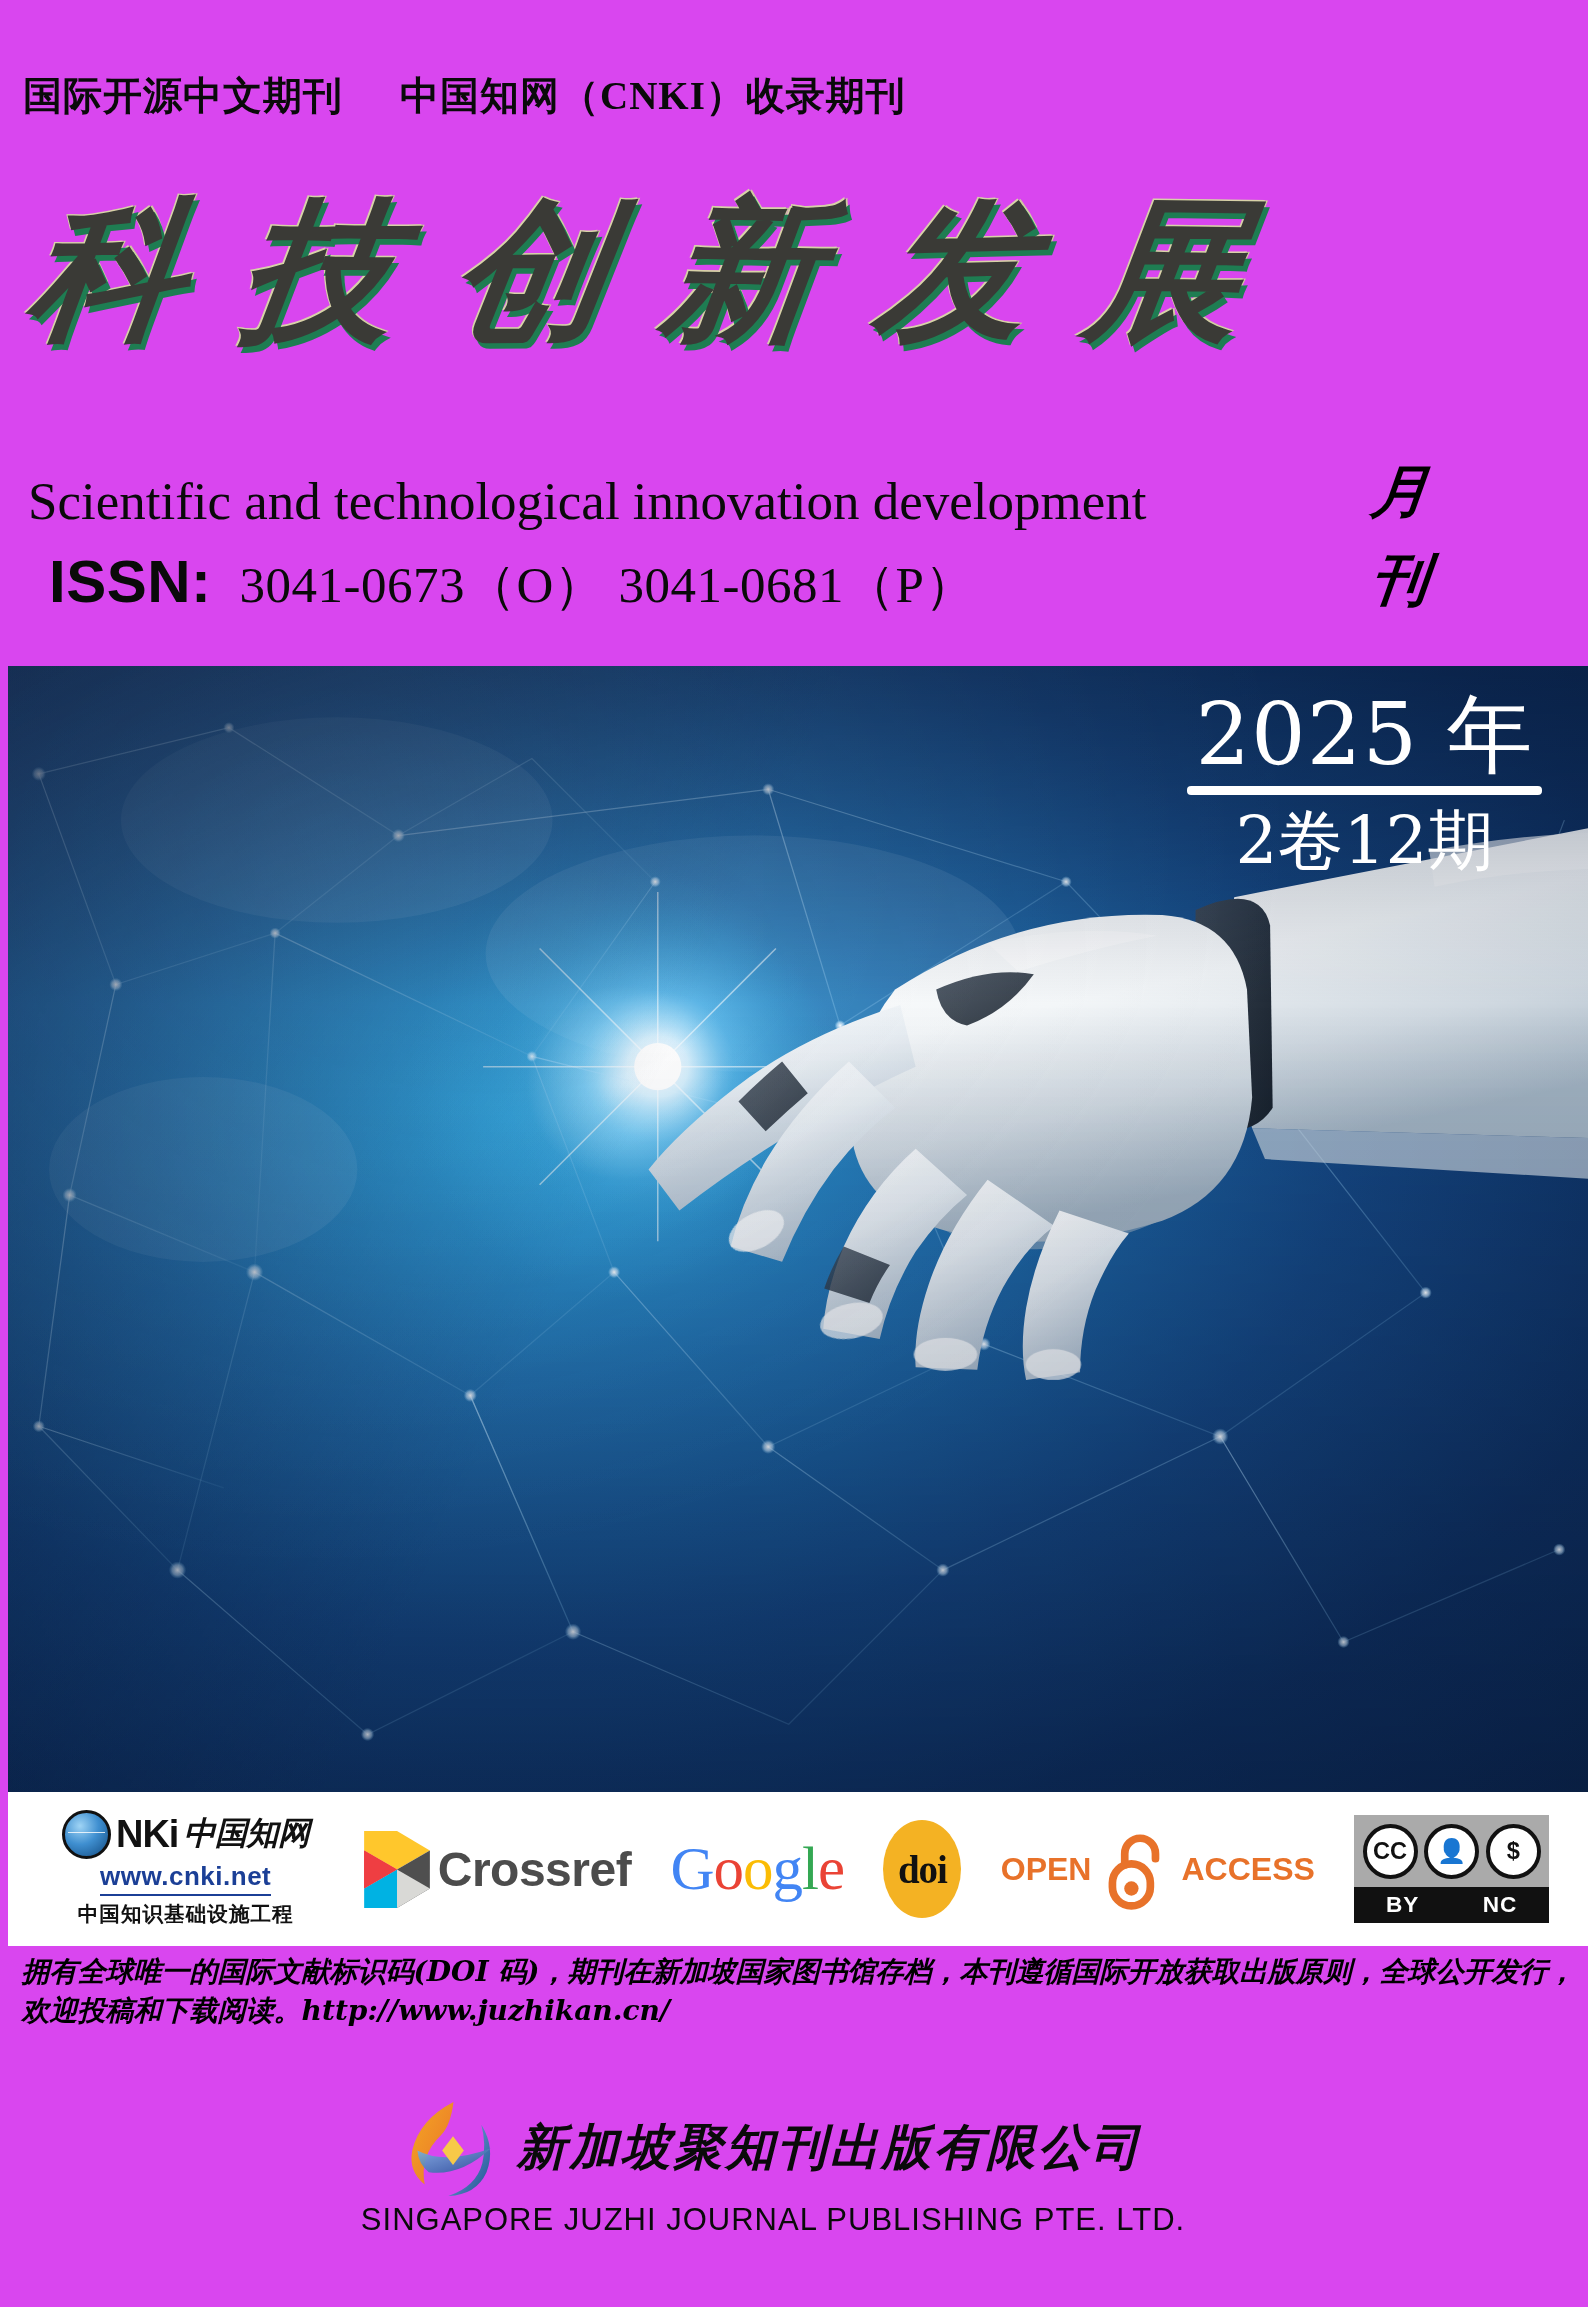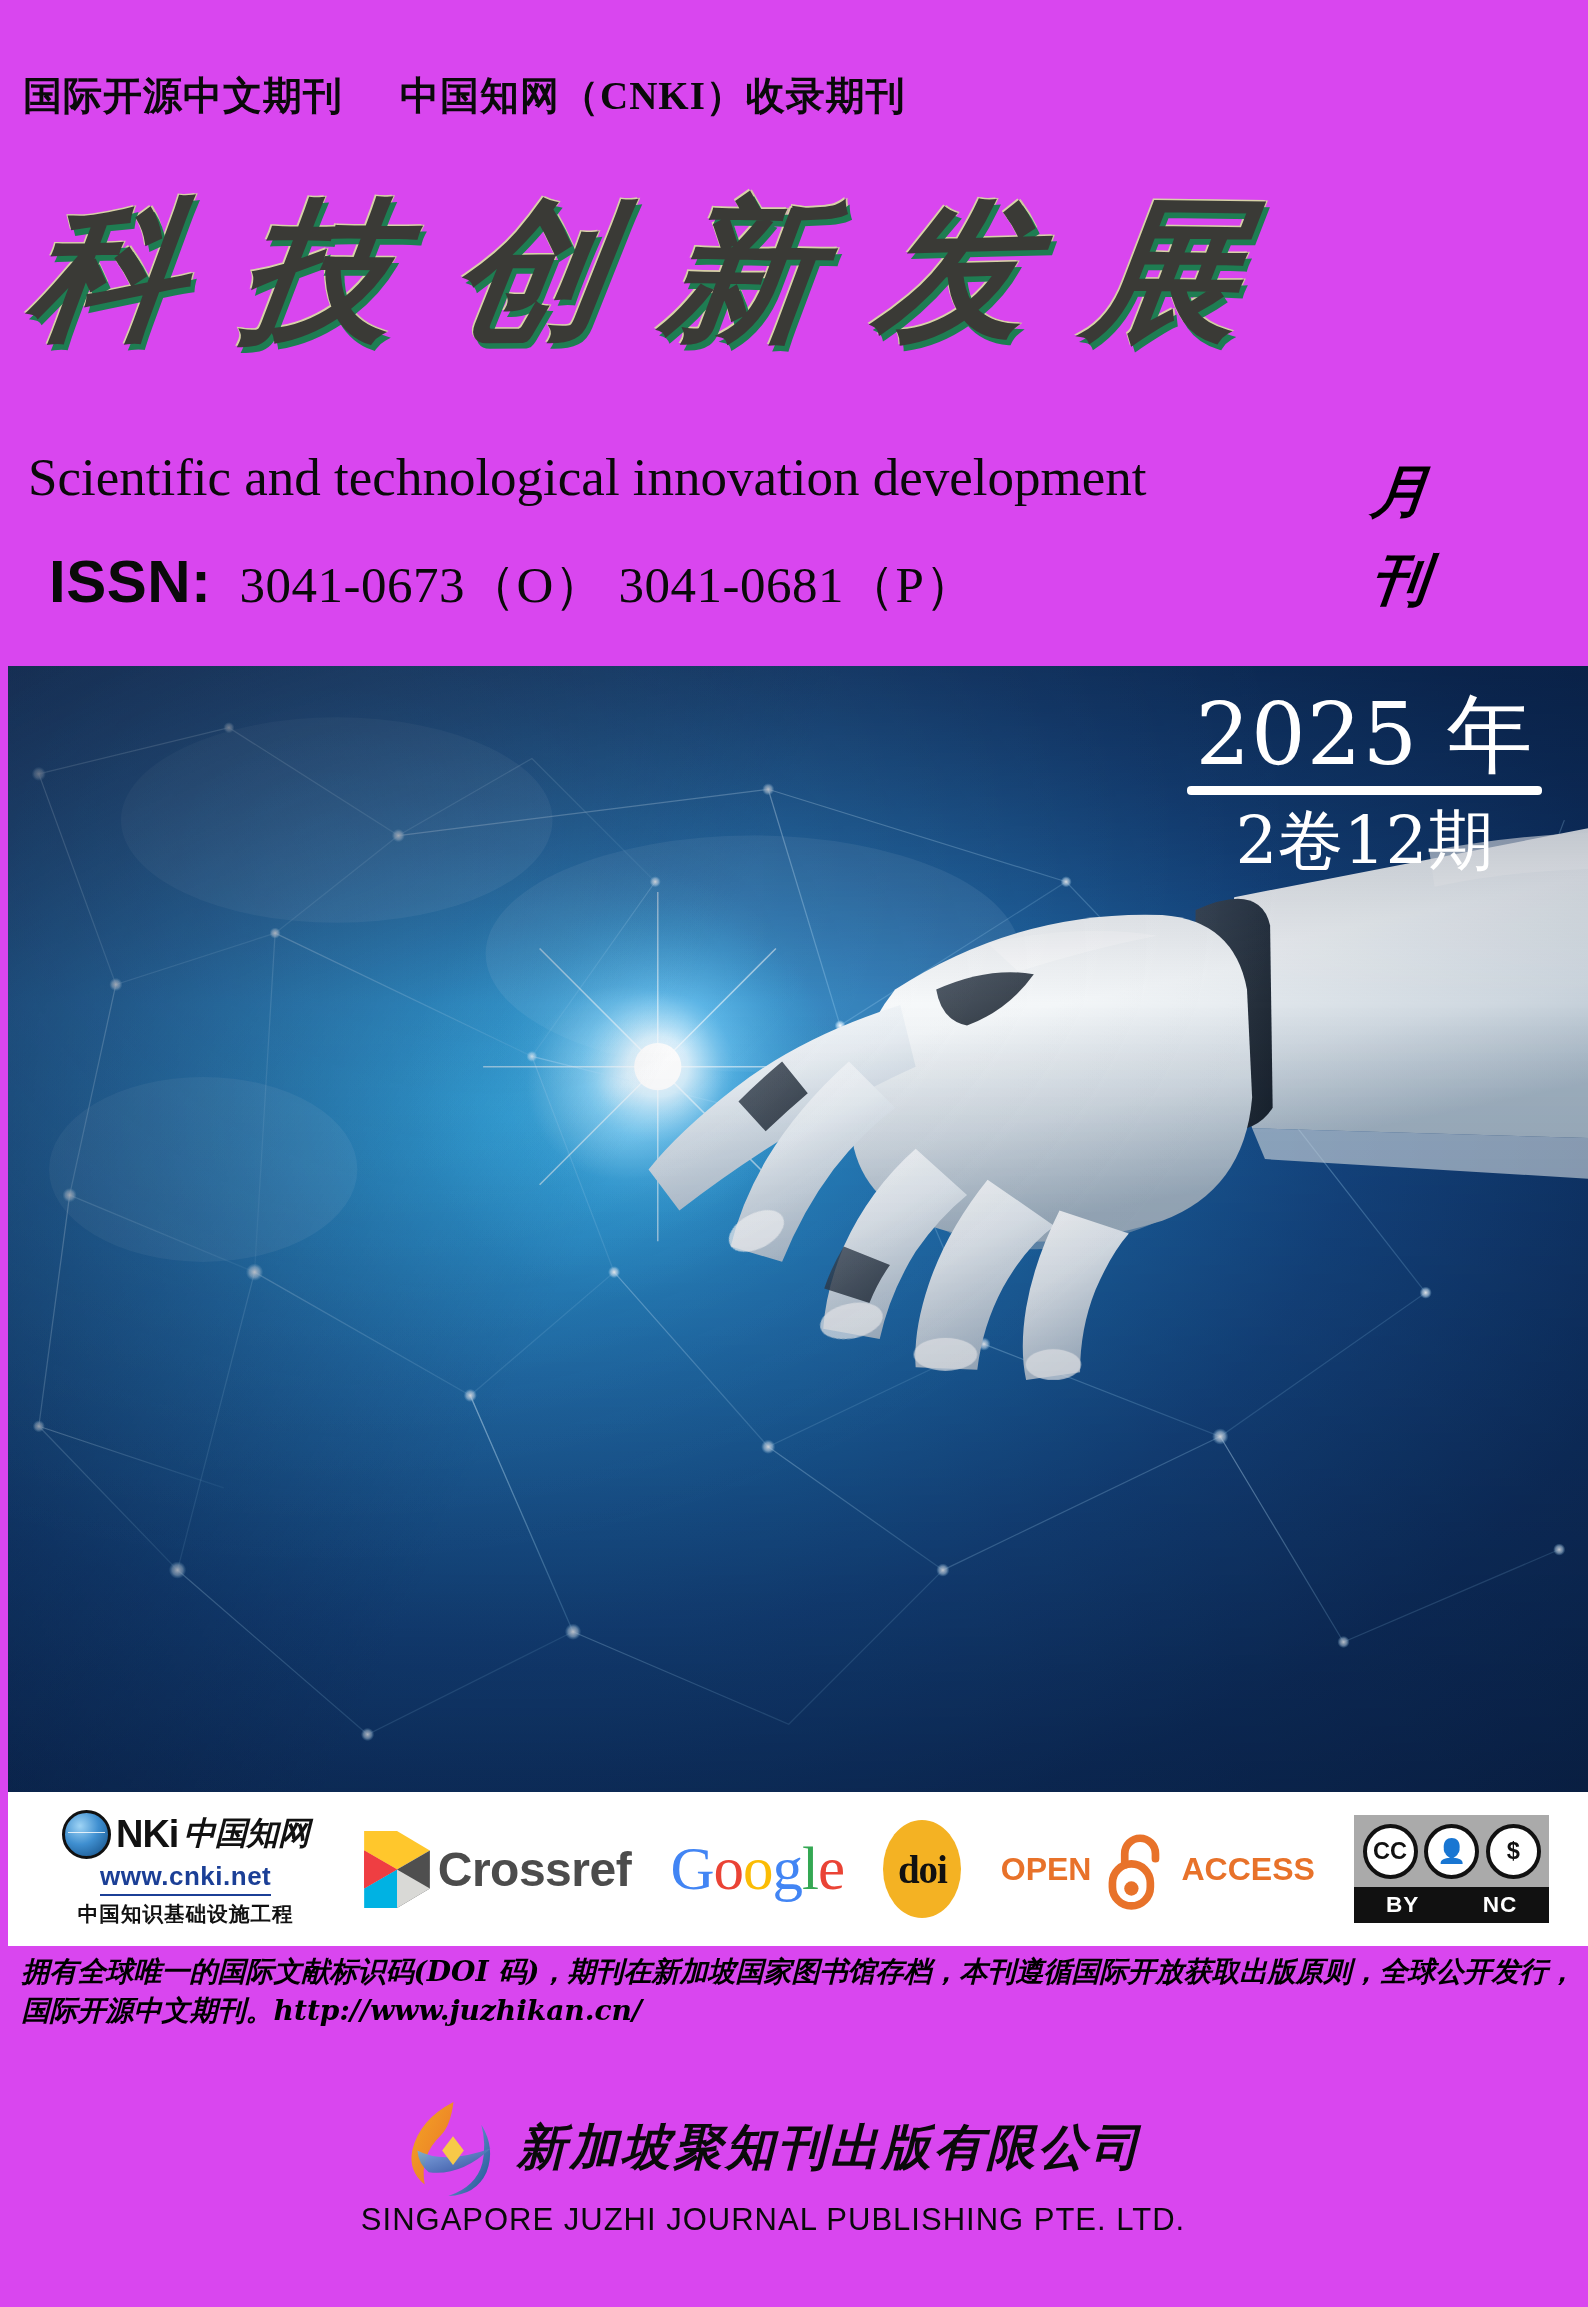--- a/index.html
+++ b/index.html
@@ -53,21 +53,21 @@
   }
   .cn-title .ch:nth-child(2){ transform:skewX(-7deg) rotate(0.6deg); }
   .cn-title .ch:nth-child(3){ transform:skewX(-9deg) rotate(-0.5deg); }
   .cn-title .ch:nth-child(4){ transform:skewX(-6deg) rotate(1deg); }
   .cn-title .ch:nth-child(5){ transform:skewX(-8deg) rotate(-1.5deg); }
   .cn-title .ch:nth-child(6){ transform:skewX(-7deg) rotate(0.8deg); }
 
   
   .en-title {
     position:absolute;
-    top:447px; left:28px;
+    top:471px; left:28px;
     font-family:"Liberation Serif", serif;
     font-size:53px;
     color:#0a0a0a;
     white-space:nowrap;
     letter-spacing:0px;
   }
 
   
   .issn-row {
     position:absolute;
@@ -540,21 +540,21 @@
       </div>
       <div class="bot">
         <span>BY</span>
         <span>NC</span>
       </div>
     </div>
   </div>
 
   <div class="footer-note">
     <p class="l2">拥有全球唯一的国际文献标识码(DOI 码)，期刊在新加坡国家图书馆存档，本刊遵循国际开放获取出版原则，全球公开发行，</p>
-    <p class="l3">国际开源中文期刊。http://www.juzhikan.cn/</p>
+    <p class="l3">欢迎投稿和下载阅读。http://www.juzhikan.cn/</p>
   </div>
 
   <div class="publisher">
     <div class="row">
       <svg class="logo" viewBox="0 0 190 190">
         <defs>
           <linearGradient id="sw1" x1="0" y1="0" x2="1" y2="1">
             <stop offset="0%" stop-color="#F5A623"></stop>
             <stop offset="100%" stop-color="#E8732A"></stop>
           </linearGradient>

